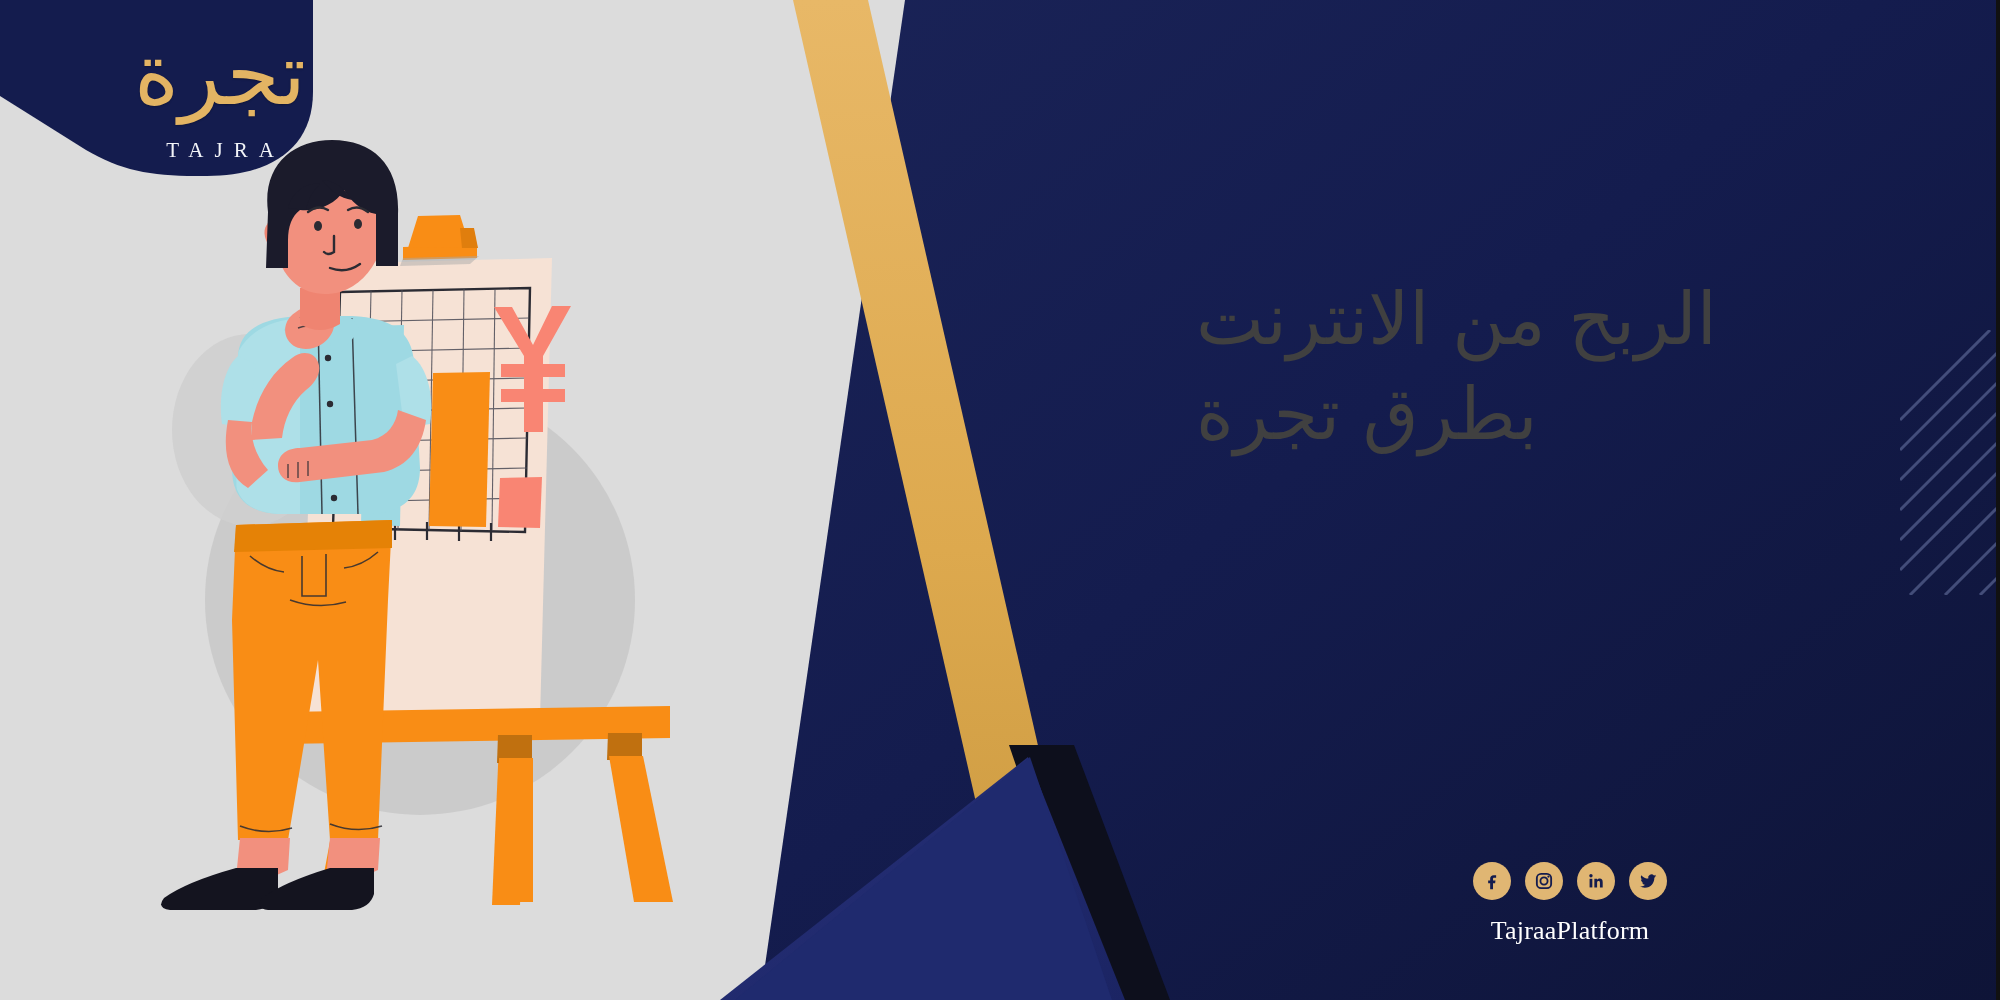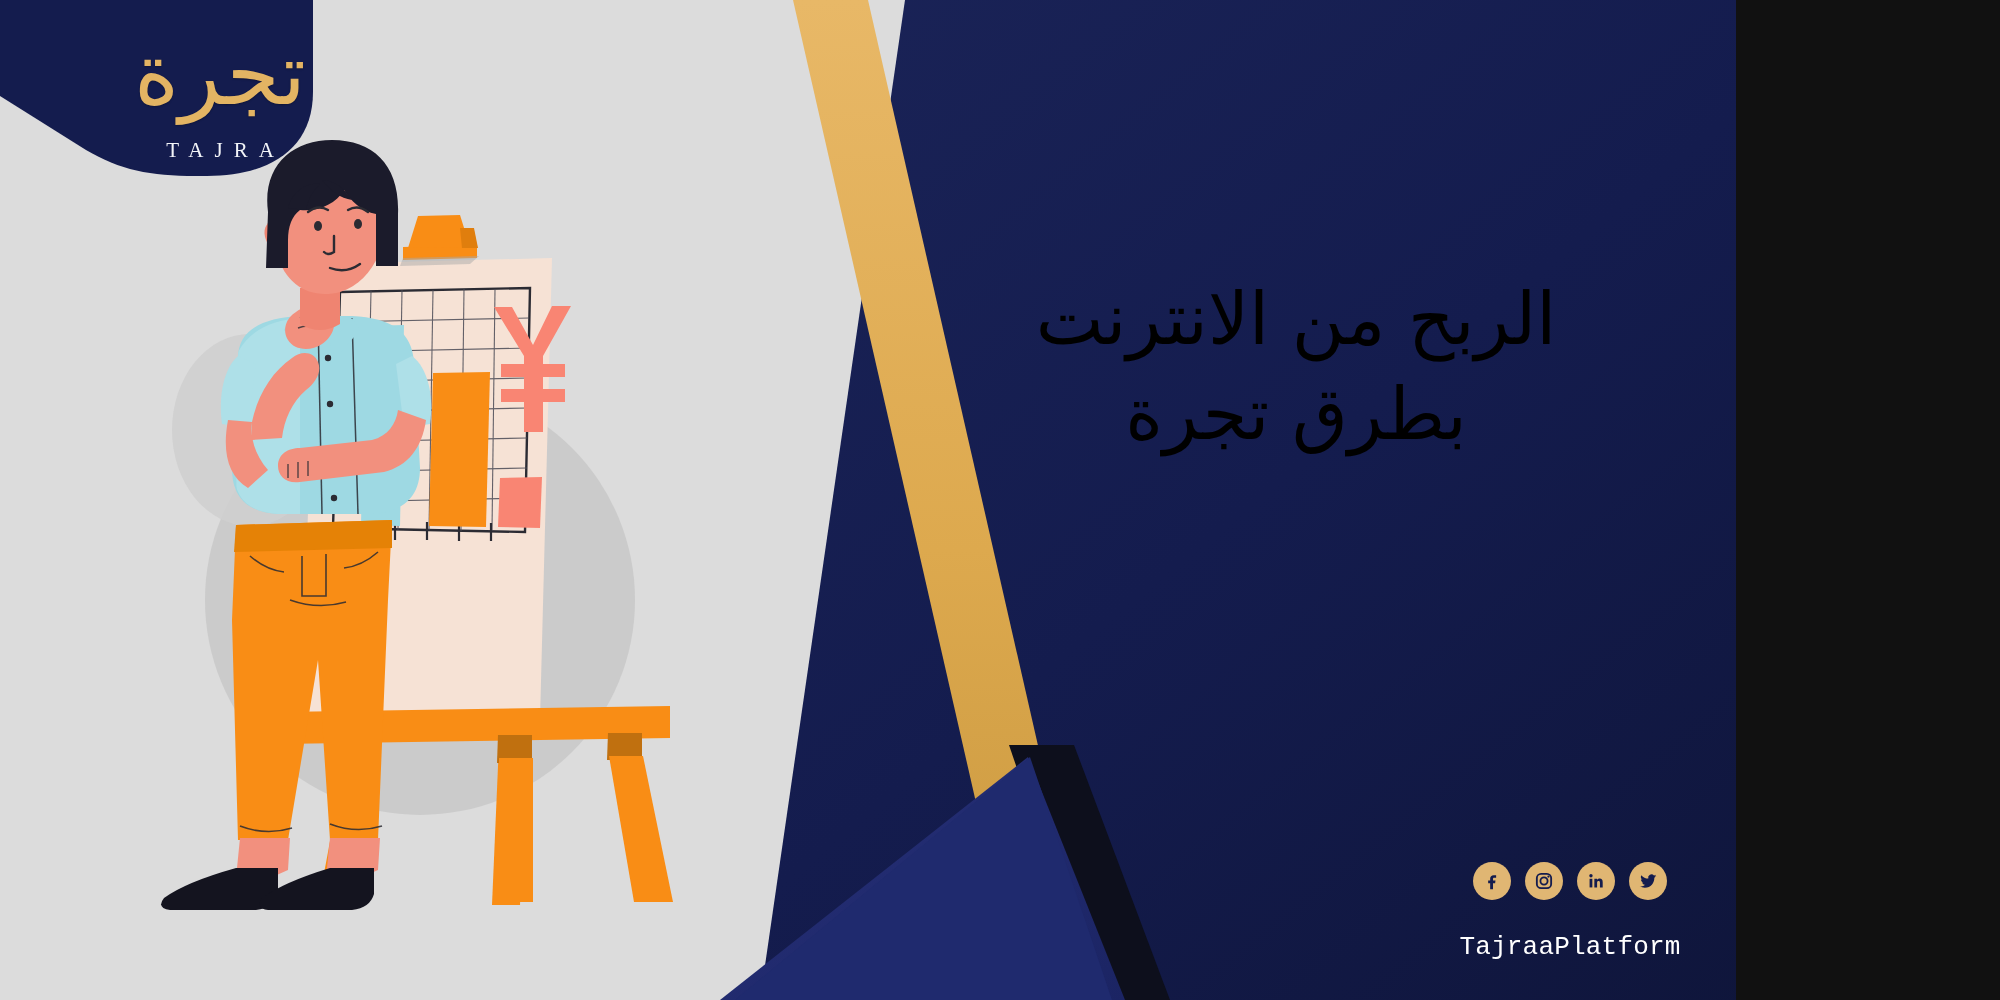--- a/index.html
+++ b/index.html
@@ -1,20 +1,20 @@
 <!DOCTYPE html>
 <html lang="ar"><head>
 <meta charset="utf-8">
 <title>Tajra Banner</title>
 <style>
   html,body{margin:0;padding:0;background:#111;}
   *{box-sizing:border-box;}
   .stage{
     position:relative;
-    width:1736px;height:1000px;
+    width:1996px;height:1000px;
     overflow:hidden;
     font-family:"Liberation Sans","DejaVu Sans",sans-serif;
     background:#dcdcdc;
   }
   .svgfull{position:absolute;top:0;left:0;width:2000px;height:1000px;display:block;}
 
   
   .logo-wrap{
     position:absolute;left:0;top:0;width:400px;height:215px;
     z-index:40;
@@ -36,23 +36,23 @@
     font-size:21px;color:#f2f4f8;letter-spacing:11px;
     font-family:"Liberation Serif","DejaVu Serif",serif;
     padding-left:11px;
   }
 
   
   .headline{
     position:absolute;
     right:80px; top:272px;
     width:720px;
-    text-align:center;
+    text-align:left;
     direction:rtl;
-    color:#000000;
+    color:#404040;
     z-index:35;
   }
   .headline .hl{
     display:block;
     font-size:72px;
     line-height:1.32;
     font-weight:400;
     font-family:"DejaVu Sans","Liberation Sans",sans-serif;
     white-space:nowrap;
   }
@@ -67,23 +67,23 @@
     display:flex;justify-content:center;align-items:center;gap:14px;
   }
   .s-icon{
     width:38px;height:38px;border-radius:50%;
     background:#e0b673;
     display:flex;align-items:center;justify-content:center;
     flex:0 0 auto;
   }
   .s-icon svg{display:block;}
   .handle{
-    margin-top:32px;
+    margin-top:16px;
     color:#ffffff;font-size:26px;letter-spacing:.2px;
-    font-family:Liberation Mono, monospace;
+    font-family:Liberation Serif, serif;
   }
 </style>
 </head>
 <body>
 
 <div class="stage">
 
   <svg class="svgfull" viewBox="0 0 2000 1000" preserveAspectRatio="none" aria-hidden="true">
     <defs>
       <linearGradient id="navyGrad" x1="0" y1="0" x2="1" y2="1">

